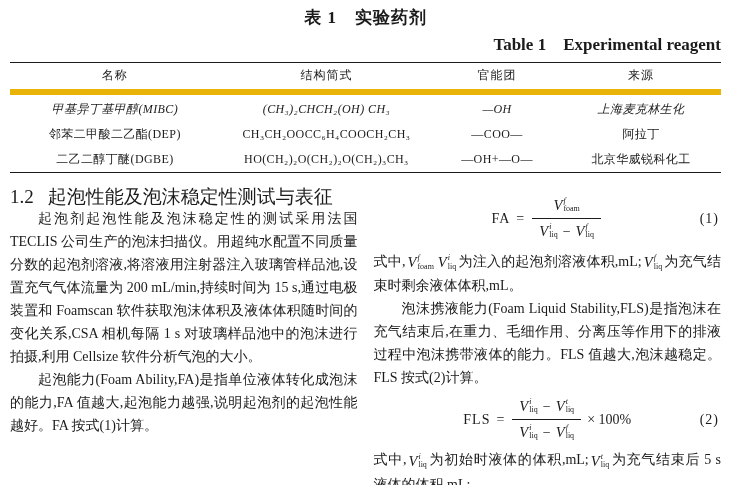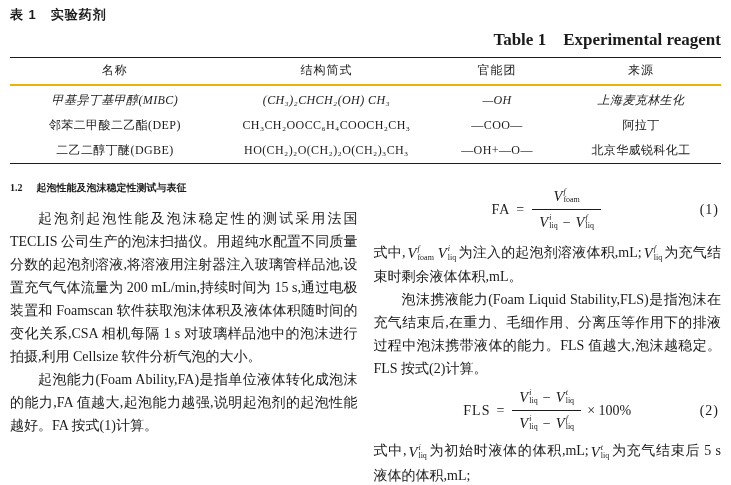--- a/index.html
+++ b/index.html
@@ -6,47 +6,47 @@
   html,body { background:#ffffff; }
   body {
     width:731px; height:485px; overflow:hidden;
     font-family:"Liberation Serif","DejaVu Serif",serif;
     color:#1b1b1b;
   }
   .page { width:731px; height:485px; padding:6px 10px 0 10px; }
 
   
   .tbl-title-cn {
-    font-weight:bold; font-size:13px; letter-spacing:1px;
-    font-family:Liberation Sans, sans-serif;
+    text-align:center; font-weight:bold; font-size:17px; letter-spacing:1px;
+    font-family:Liberation Serif, serif;
   }
   .tbl-title-en {
     text-align:right; font-weight:bold; font-size:17px; margin:4px 0 6px 0;
     font-family:"Liberation Serif","DejaVu Serif",serif;
   }
   table.reagents {
     width:100%; border-collapse:collapse; table-layout:fixed;
     border-top:1.6px solid #1b1b1b; border-bottom:1.6px solid #1b1b1b;
     font-size:12px;
   }
   table.reagents th {
-    font-weight:normal; border-bottom:2px solid #eab308;
+    font-weight:normal; border-bottom:6px solid #eab308;
     padding:4px 0 5px 0; text-align:center; letter-spacing:1px;margin-top:40px;
   }
   table.reagents td {
     text-align:center; padding:4px 0; letter-spacing:0.4px; white-space:nowrap;
   }
   table.reagents tr:first-child td { padding-top:6px;font-style:italic; }
   table.reagents tr:last-child td { }
 
   
   .columns { display:flex; gap:16px; margin-top:14px; }
   .col { flex:1; min-width:0; font-size:14px; line-height:23px; text-align:justify; }
   .section-heading {
-    font-weight:bold; font-size:10px; line-height:20px; margin-bottom:9px;
+    font-weight:normal; font-size:19px; line-height:20px; 
     text-align:left;
     font-family:"Liberation Sans","DejaVu Sans",sans-serif;
   }
   .section-heading .sec-num {
     font-family:"Liberation Serif","DejaVu Serif",serif; margin-right:14px;
   }
   p.body-par { text-indent:2em; }
   p.note-par { text-indent:0; }
 
   

